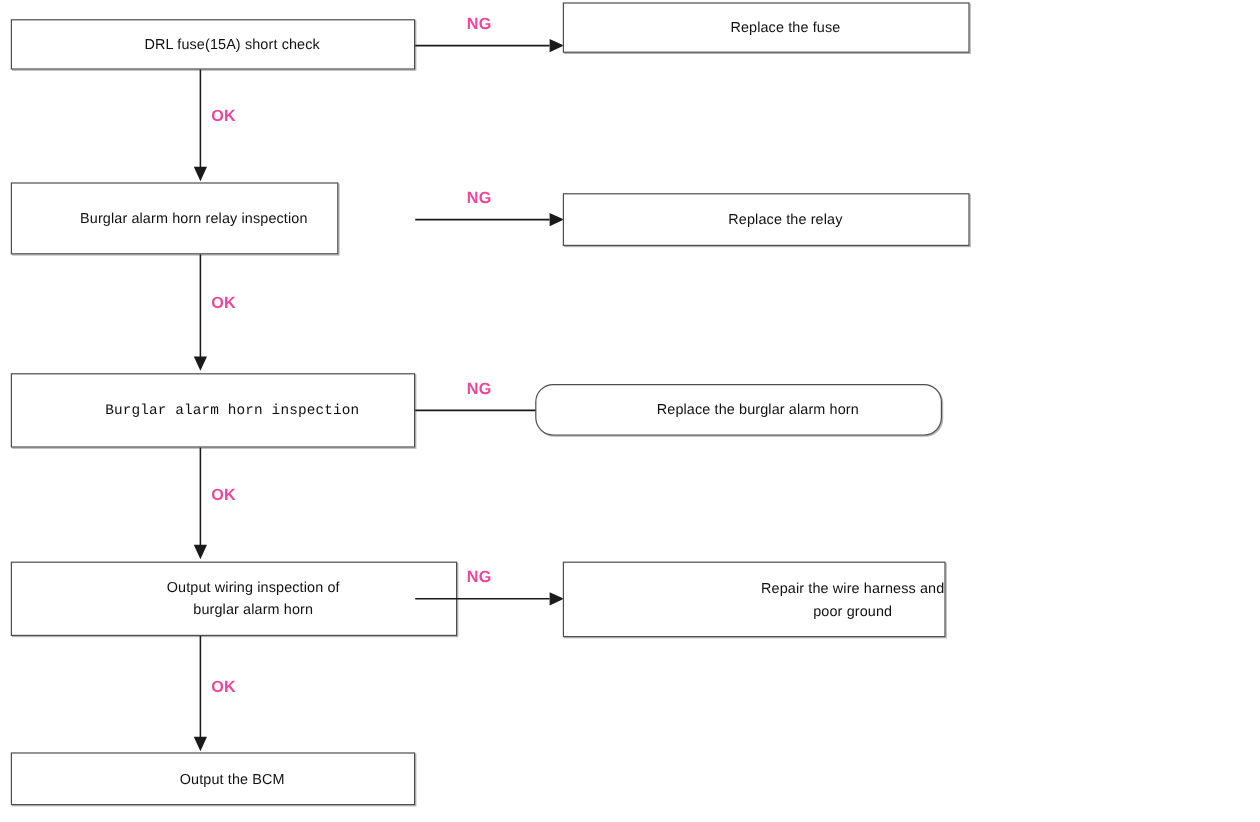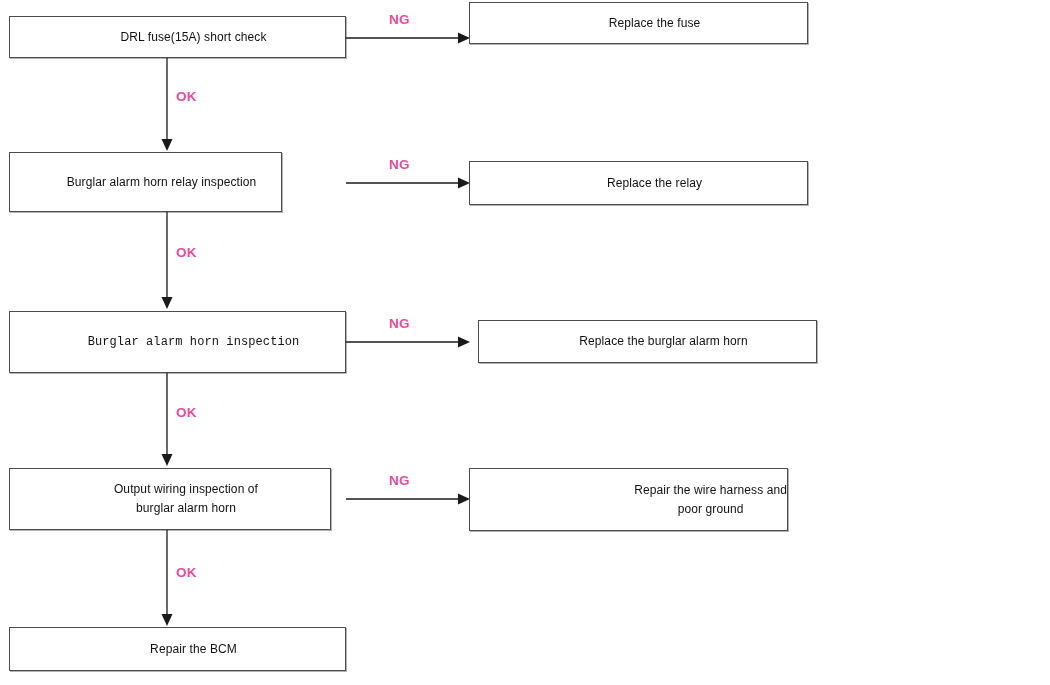--- a/index.html
+++ b/index.html
@@ -102,31 +102,31 @@
   <div class="node" style="left:9px; top:311px; width:337px; height:62px;font-family:Liberation Mono, monospace;">
     <span class="node-label">Burglar alarm horn inspection</span>
   </div>
 
   <svg class="connector" style="left:346px; top:334px; width:126px; height:16px;" viewBox="0 0 126 16">
     <line x1="0" y1="8" x2="112" y2="8"></line>
     <polygon points="112,2.5 124,8 112,13.5"></polygon>
   </svg>
   <span class="edge-label" style="left:389px; top:316px;">NG</span>
 
-  <div class="node" style="left:478px; top:320px; width:339px; height:43px;">
+  <div class="node" style="left:446px; top:320px; width:339px; height:43px;border-radius:15px;">
     <span class="node-label">Replace the burglar alarm horn</span>
   </div>
 
   <svg class="connector" style="left:159px; top:373px; width:16px; height:95px;" viewBox="0 0 16 95">
     <line x1="8" y1="0" x2="8" y2="82"></line>
     <polygon points="2.5,81 13.5,81 8,93"></polygon>
   </svg>
   <span class="edge-label" style="left:176px; top:405px;">OK</span>
 
-  <div class="node" style="left:9px; top:468px; width:322px; height:62px;">
+  <div class="node" style="left:9px; top:468px; width:372px; height:62px;">
     <span class="node-label">Output wiring inspection of
 burglar alarm horn</span>
   </div>
 
   <svg class="connector" style="left:346px; top:491px; width:126px; height:16px;" viewBox="0 0 126 16">
     <line x1="0" y1="8" x2="112" y2="8"></line>
     <polygon points="112,2.5 124,8 112,13.5"></polygon>
   </svg>
   <span class="edge-label" style="left:389px; top:473px;">NG</span>
 
@@ -135,16 +135,16 @@
 poor ground</span>
   </div>
 
   <svg class="connector" style="left:159px; top:530px; width:16px; height:98px;" viewBox="0 0 16 98">
     <line x1="8" y1="0" x2="8" y2="85"></line>
     <polygon points="2.5,84 13.5,84 8,96"></polygon>
   </svg>
   <span class="edge-label" style="left:176px; top:565px;">OK</span>
 
   <div class="node" style="left:9px; top:627px; width:337px; height:44px;">
-    <span class="node-label">Repair the BCM</span>
+    <span class="node-label">Output the BCM</span>
   </div>
 
 </div>
 
 </body></html>

